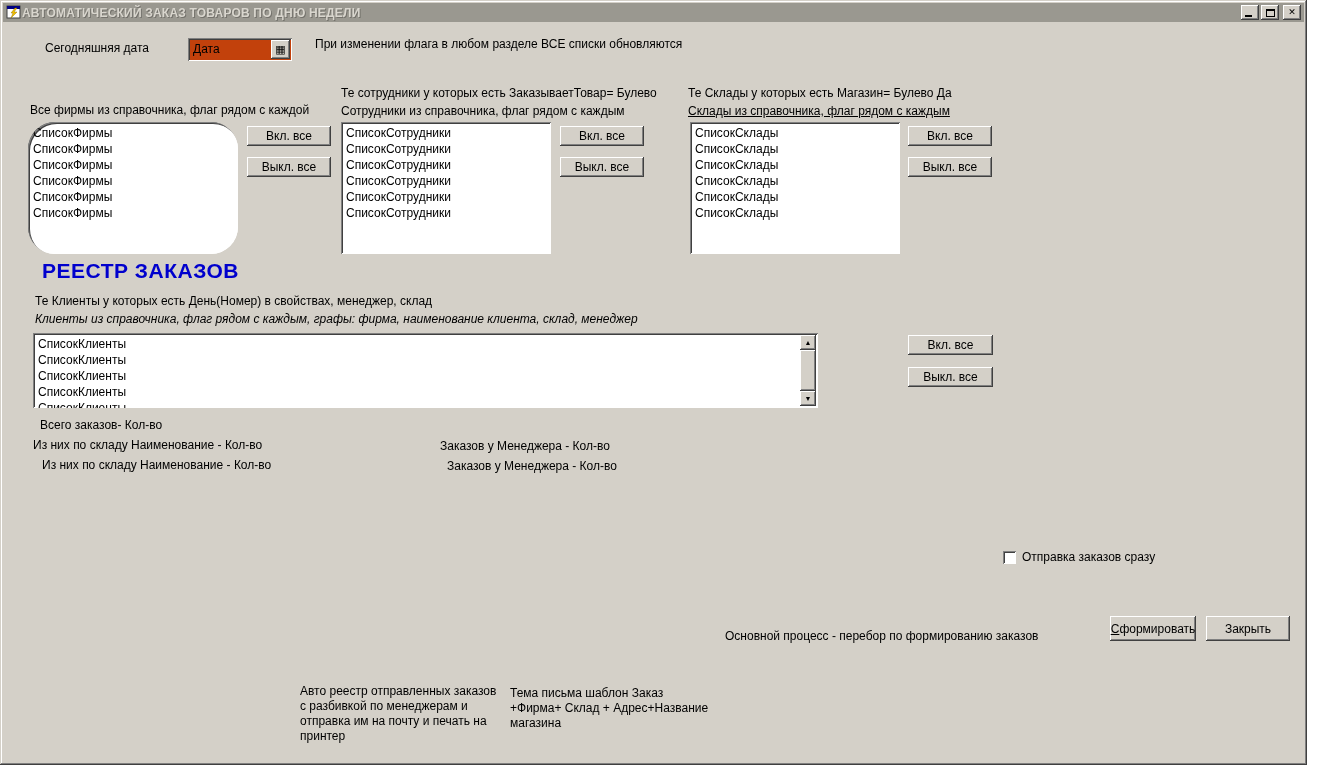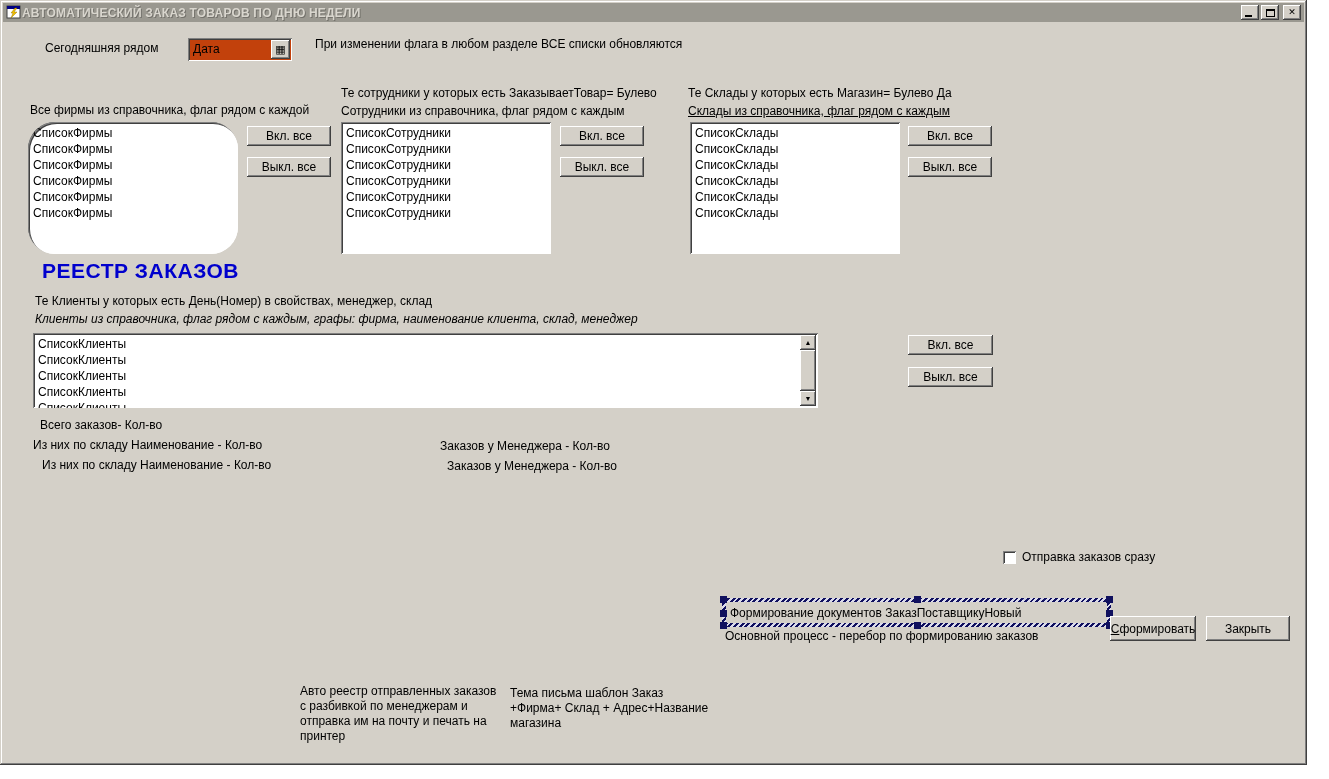--- a/index.html
+++ b/index.html
@@ -112,21 +112,21 @@
           </span>
         <span class="winbtn">
             <span class="glyph-max"></span>
           </span>
         <span class="winbtn close">
             <span class="glyph-x">✕</span>
           </span>
       </span>
     </div>
 
-    <div class="lbl" style="left:45px;top:41px;">Сегодняшняя рядом</div>
+    <div class="lbl" style="left:45px;top:41px;">Сегодняшняя дата</div>
     <div class="datefield">
       <span class="val">Дата</span>
       <span class="cal-btn">
           <span>▦</span>
         </span>
     </div>
     <div class="lbl" style="left:315px;top:37px;">При изменении флага в любом разделе ВСЕ списки обновляются</div>
 
     <div class="lbl" style="left:30px;top:103px;">Все фирмы из справочника, флаг рядом с каждой</div>
     <div class="listbox" style="left:28px;top:122px;width:210px;height:132px;border-radius:27px;">
@@ -193,31 +193,20 @@
 
     <div class="lbl" style="left:40px;top:418px;">Всего заказов- Кол-во</div>
     <div class="lbl" style="left:33px;top:438px;">Из них по складу Наименование - Кол-во</div>
     <div class="lbl" style="left:440px;top:439px;">Заказов у Менеджера - Кол-во</div>
     <div class="lbl" style="left:42px;top:458px;">Из них по складу Наименование - Кол-во</div>
     <div class="lbl" style="left:447px;top:459px;">Заказов у Менеджера - Кол-во</div>
 
     <div class="checkbox" style="left:1003px;top:551px;"></div>
     <div class="lbl" style="left:1022px;top:550px;">Отправка заказов сразу</div>
 
-    <div class="hatch">
-      <div class="inner">Формирование документов ЗаказПоставщикуНовый</div>
-      <div class="handle h-tl"></div>
-      <div class="handle h-tm"></div>
-      <div class="handle h-tr"></div>
-      <div class="handle h-ml"></div>
-      <div class="handle h-mr"></div>
-      <div class="handle h-bl"></div>
-      <div class="handle h-bm"></div>
-      <div class="handle h-br"></div>
-    </div>
     <div class="lbl" style="left:725px;top:629px;">Основной процесс - перебор по формированию  заказов</div>
 
     <div class="btn" style="left:1110px;top:616px;width:86px;height:25px;">
         <u>С</u>
         <span>формировать</span>
       </div>
     <div class="btn" style="left:1206px;top:616px;width:84px;height:25px;">Закрыть</div>
 
     <div class="note" style="left:300px;top:684px;width:240px;">Авто реестр отправленных заказов
 с разбивкой  по менеджерам и

